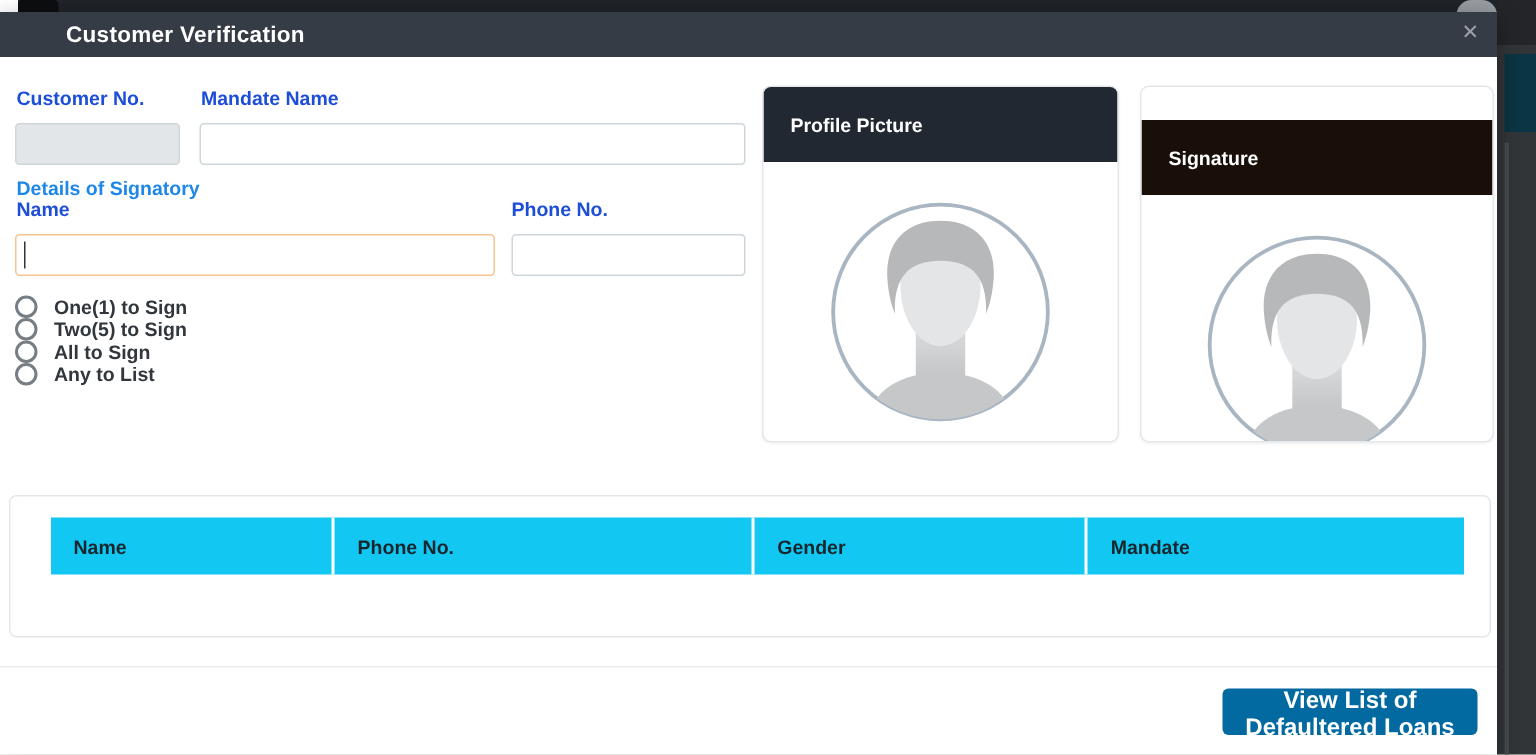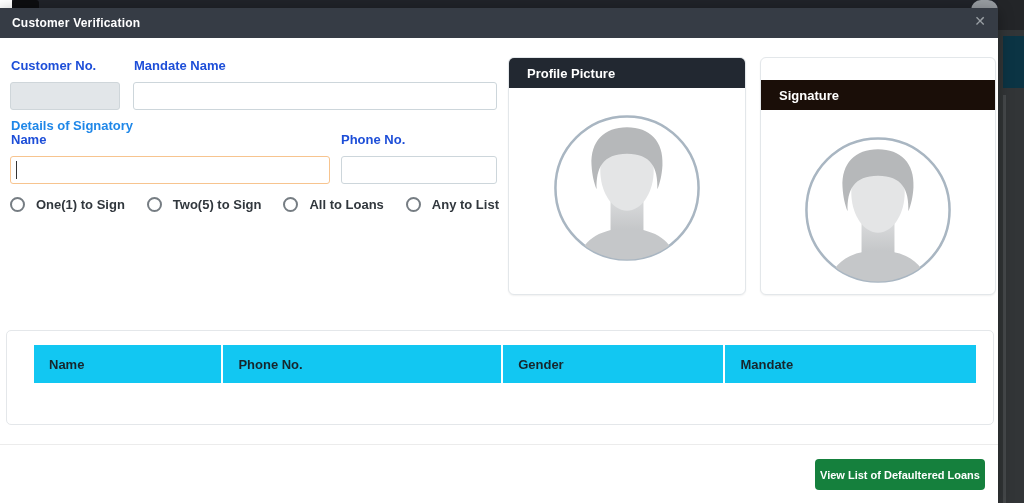--- a/index.html
+++ b/index.html
@@ -13,60 +13,60 @@
   .side-band { position:absolute; left:998px; top:0; width:26px; height:503px; background:#323537; }
   .side-band-top { position:absolute; left:0; top:0; width:26px; height:30px; background:#232528; }
   .side-band-teal { position:absolute; left:5px; top:36px; width:21px; height:52px; background:#0b3444; }
   .side-band-line { position:absolute; left:5px; top:95px; width:3px; height:408px; background:#46494b; }
 
   
   .modal { position:absolute; left:0; top:8px; width:998px; height:495px; background:#fff;
     box-shadow:0 3px 14px rgba(0,0,0,.35); }
   .modal-header { position:absolute; left:0; top:0; width:100%; height:30px; background:#363c45;
     display:flex; align-items:center; }
-  .modal-title { color:#fff; font-size:12px; font-weight:bold; padding-left:12px; letter-spacing:.2px; }
+  .modal-title { color:#fff; font-size:15px; font-weight:bold; padding-left:4px; letter-spacing:.2px;margin-left:40px; }
   .close-x { position:absolute; right:12px; top:6px; color:#9aa0a5; font-size:14px; font-weight:bold; cursor:pointer; line-height:1; }
 
   .field-label { position:absolute; font-size:13px; font-weight:bold; color:#1d4ed8; }
   .txt-input { position:absolute; height:28px; border:1px solid #cdd6db; border-radius:3px; background:#fff;
     font-size:13px; padding:0 8px; color:#31373d; outline:none; }
   .txt-input.disabled { background:#e2e6e9; border-color:#cfd6da; }
   .txt-input.focused { border-color:#f7c48f; }
   .caret { position:absolute; left:16px; top:153px; width:1px; height:18px; background:#333; }
 
   .link-blue { position:absolute; font-size:13px; font-weight:bold; color:#1f87e8; }
 
-  .radio-row { position:absolute; left:10px; top:189px; display:flex; column-gap:22px; align-items:flex-start; }
+  .radio-row { position:absolute; left:10px; top:189px; display:flex; column-gap:9px; align-items:flex-start;flex-direction:column; }
   .radio-item { display:flex; align-items:center; column-gap:11px; cursor:pointer; }
   .radio-circle { width:15px; height:15px; border:2px solid #767d83; border-radius:50%; background:#fff; flex:0 0 auto; }
   .radio-label { font-size:13px; font-weight:bold; color:#31373d; white-space:nowrap; }
 
   
   .img-card { position:absolute; top:49px; height:238px; background:#fff; border:1px solid #e3e7ea;
     border-radius:6px; overflow:hidden; box-shadow:0 1px 2px rgba(0,0,0,.06); }
   .img-card.profile { left:508px; width:238px; }
   .img-card.signature { left:760px; width:236px; }
-  .img-card-header { height:30px; display:flex; align-items:center; padding-left:18px;
+  .img-card-header { height:50px; display:flex; align-items:center; padding-left:18px;
     color:#fff; font-size:13px; font-weight:bold; }
   .img-card.profile .img-card-header { background:#222831; }
   .img-card.signature .img-card-header { background:#1a0e08;margin-top:22px; }
   .img-card-body { height:200px; display:flex; align-items:center; justify-content:center; }
 
   
   .table-card { position:absolute; left:6px; top:322px; width:988px; height:95px; background:#fff;
     border:1px solid #e4e7ea; border-radius:5px; }
   .sig-table { position:absolute; left:27px; top:14px; width:calc(100% - 44px); border-collapse:collapse; }
   .sig-table th { background:#12c7f2; color:#17262c; font-size:13px; font-weight:bold; text-align:left;
     height:38px; padding-left:15px; border-right:2px solid #fff; }
   .sig-table th:last-child { border-right:none; }
 
   
   .footer-divider { position:absolute; left:0; top:436px; width:100%; border-top:1px solid #ececec; }
-  .btn-orange { position:absolute; left:815px; top:451px; width:170px; height:31px; background:#15803d;
-    border:none; border-radius:4px; color:#fff; font-size:11px; font-weight:bold; cursor:pointer;
+  .btn-orange { position:absolute; left:815px; top:451px; width:170px; height:31px; background:#0369a1;
+    border:none; border-radius:4px; color:#fff; font-size:16px; font-weight:bold; cursor:pointer;
     font-family:"Liberation Sans","DejaVu Sans",sans-serif;text-align:center; }
 </style>
 </head>
 <body>
 
 <div class="bg-top-strip"></div>
 <div class="bg-top-tab"></div>
 <div class="bg-avatar-arc"></div>
 <div class="side-band">
   <div class="side-band-top"></div>
@@ -97,21 +97,21 @@
     <div class="radio-item">
       <span class="radio-circle"></span>
       <span class="radio-label">One(1) to Sign</span>
     </div>
     <div class="radio-item">
       <span class="radio-circle"></span>
       <span class="radio-label">Two(5) to Sign</span>
     </div>
     <div class="radio-item">
       <span class="radio-circle"></span>
-      <span class="radio-label">All to Loans</span>
+      <span class="radio-label">All to Sign</span>
     </div>
     <div class="radio-item">
       <span class="radio-circle"></span>
       <span class="radio-label">Any to List</span>
     </div>
   </div>
 
   <div class="img-card profile">
     <div class="img-card-header">
       <span>Profile Picture</span>

